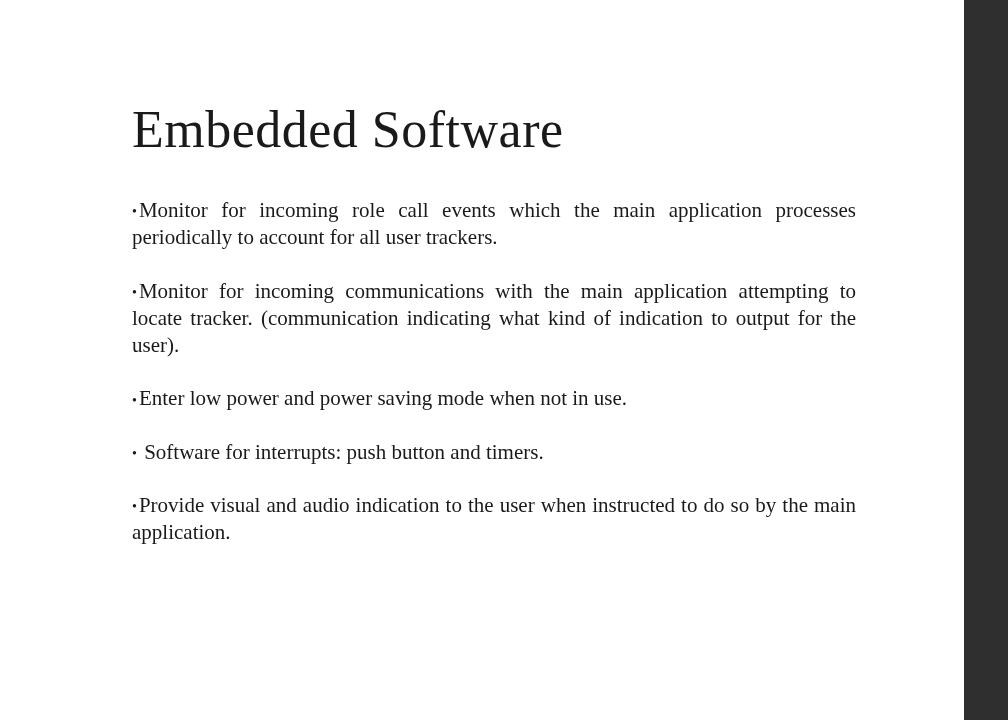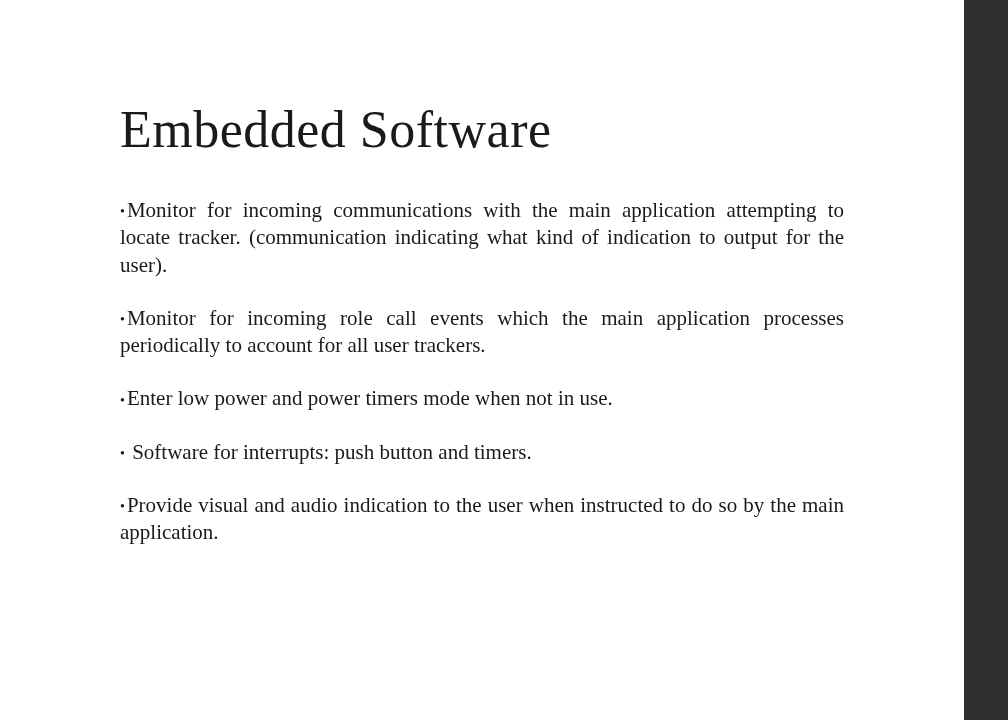--- a/index.html
+++ b/index.html
@@ -13,21 +13,21 @@
     position: absolute;
     top: 0;
     right: 0;
     width: 44px;
     height: 720px;
     background: #2f2f2f;
   }
   .content {
     position: absolute;
     top: 0;
-    left: 0;
+    left: 12px;
     width: 964px;
     height: 720px;
     padding: 100px 120px 60px 120px;
   }
   .title {
     font-size: 52px;
     font-weight: 400;
     color: #1a1a1a;
     margin-bottom: 38px;
     letter-spacing: 0.5px;
@@ -48,21 +48,21 @@
     vertical-align: middle;
     margin-right: 2px;
   }
 </style>
 </head>
 <body>
 
 <div class="content">
   <h1 class="title">Embedded Software</h1>
   <div class="bullets">
+    <p class="bullet"><span class="dot">•</span><span>Monitor for incoming role call events which the main application processes periodically to account for all user trackers.</span></p>
     <p class="bullet"><span class="dot">•</span><span>Monitor for incoming communications with the main application attempting to locate tracker. (communication indicating what kind of indication to output for the user).</span></p>
-    <p class="bullet"><span class="dot">•</span><span>Monitor for incoming role call events which the main application processes periodically to account for all user trackers.</span></p>
-    <p class="bullet"><span class="dot">•</span><span>Enter low power and power timers mode when not in use.</span></p>
+    <p class="bullet"><span class="dot">•</span><span>Enter low power and power saving mode when not in use.</span></p>
     <p class="bullet"><span class="dot">•</span><span> Software for interrupts: push button and timers.</span></p>
     <p class="bullet"><span class="dot">•</span><span>Provide visual and audio indication to the user when instructed to do so by the main application.</span></p>
   </div>
 </div>
 
 <div class="sidebar"></div>
 
 </body></html>

